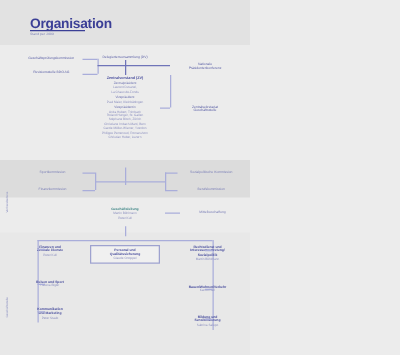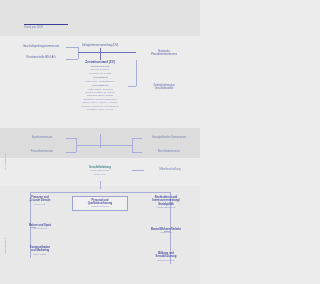--- a/index.html
+++ b/index.html
@@ -82,20 +82,21 @@
 </style>
 </head>
 <body>
 
 <div class="page">
 
   <div class="band band-top"></div>
   <div class="band band-mid"></div>
   <div class="band band-low"></div>
 
+  <div class="title">Organisation</div>
   <div class="title-rule"></div>
   <div class="subtitle">Stand per 2009</div>
 
   <div class="rail rail-a">Verbandsebene</div>
   <div class="rail rail-b">Geschäftsstelle</div>
 
   <div class="node" style="left:16px;top:45px;width:50px;">Geschäftsprüfungskommission</div>
   <div class="node" style="left:16px;top:56px;width:50px;">Revisionsstelle BDO AG</div>
 
   <div class="node" style="left:64px;top:44px;width:72px;">Delegiertenversammlung (DV)</div>

